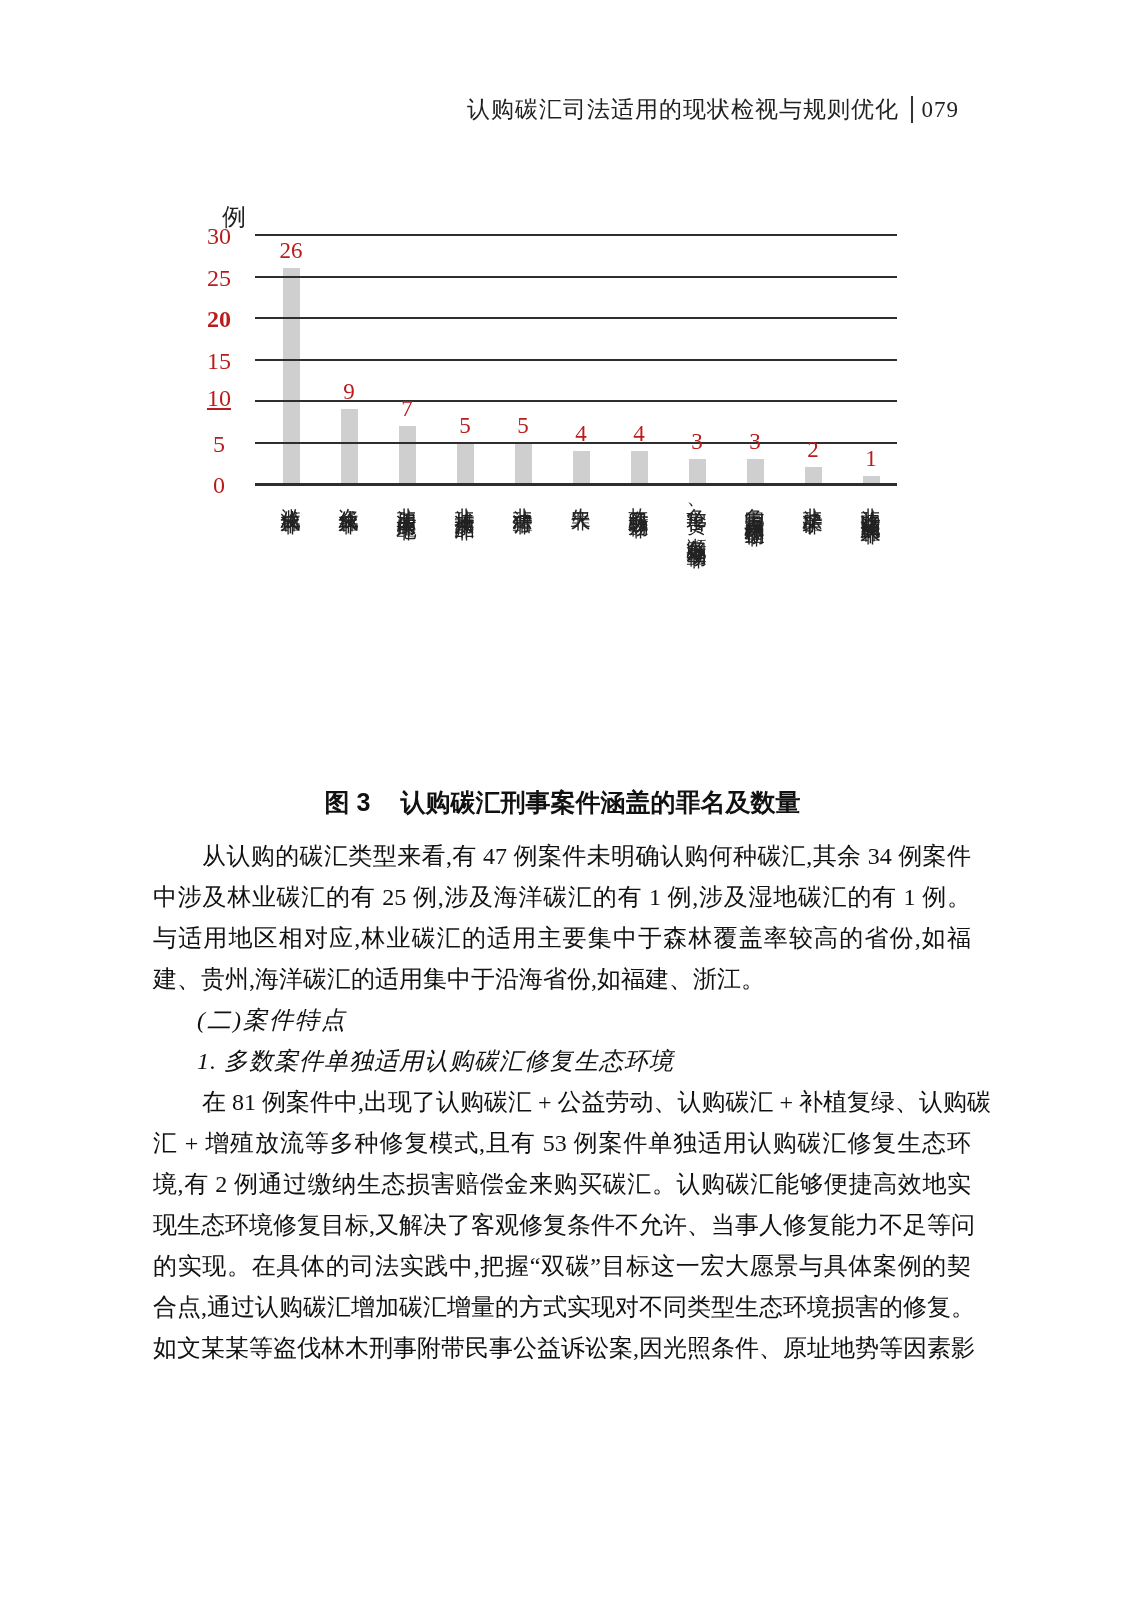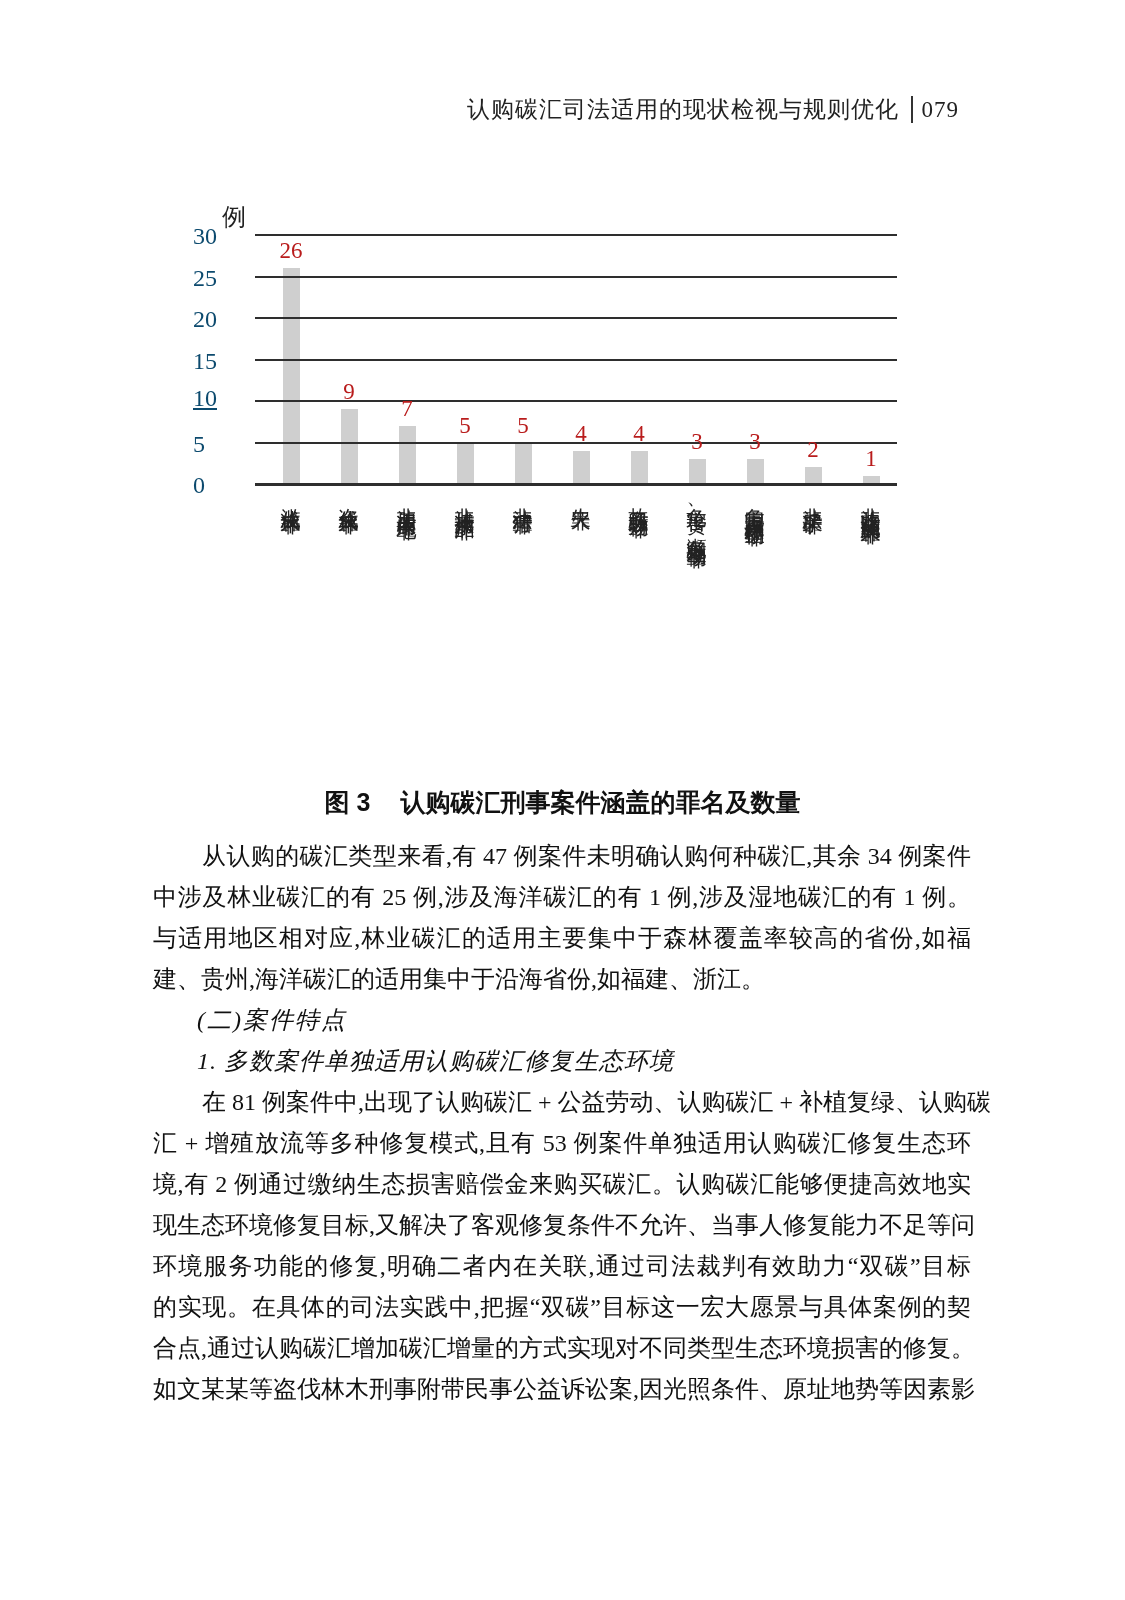--- a/index.html
+++ b/index.html
@@ -22,22 +22,22 @@
     margin:0 9px 0 12px;
   }
   
   #chart-layer{position:absolute;inset:0;}
   .unit-label{
     position:absolute;left:222px;top:201px;
     font-size:24px;color:#222;
   }
   .gridline{position:absolute;background:#2e2e2e;}
   .ytick{
-    position:absolute;width:52px;text-align:left;
-    font-size:24px;color:#0c4a6e;line-height:28px;
+    position:absolute;width:52px;text-align:center;
+    font-size:24px;color:#b91c1c;line-height:28px;
   }
   .bar{position:absolute;background:#cfcfcf;z-index:1;}
   .gridline{z-index:2;}
   .bar-value{
     position:absolute;width:46px;text-align:center;
     font-size:23px;color:#b91c1c;line-height:26px;z-index:3;
   }
   .cat-label{
     position:absolute;
     writing-mode:vertical-rl;
@@ -115,21 +115,21 @@
       <div class="bar-value" style="left: 790px; top: 437.4px;">2</div>
       <div class="cat-label" style="left: 800px; top: 492px;">非法采矿罪</div>
       <div class="bar" style="left: 862.5px; top: 475.7px; width: 17px; height: 8.3px; background: rgb(207, 207, 207);"></div>
       <div class="bar-value" style="left: 848px; top: 445.7px;">1</div>
       <div class="cat-label" style="left: 858px; top: 492px;">非法收购滥伐的林木罪</div>
       <div class="gridline" style="left: 255px; top: 234px; width: 642px; height: 2px; background: rgb(46, 46, 46);"></div>
       <div class="ytick" style="left: 193px; top: 222px;">30</div>
       <div class="gridline" style="left: 255px; top: 275.5px; width: 642px; height: 2px; background: rgb(46, 46, 46);"></div>
       <div class="ytick" style="left: 193px; top: 263.5px;">25</div>
       <div class="gridline" style="left: 255px; top: 317px; width: 642px; height: 2px; background: rgb(46, 46, 46);"></div>
-      <div class="ytick" style="left: 193px; top: 305px;">20</div>
+      <div class="ytick" style="left: 193px; top: 305px; font-weight: bold;">20</div>
       <div class="gridline" style="left: 255px; top: 358.5px; width: 642px; height: 2px; background: rgb(46, 46, 46);"></div>
       <div class="ytick" style="left: 193px; top: 346.5px;">15</div>
       <div class="gridline" style="left: 255px; top: 400px; width: 642px; height: 2px; background: rgb(46, 46, 46);"></div>
       <div class="ytick" style="left: 193px; top: 384px; text-decoration: underline;">10</div>
       <div class="gridline" style="left: 255px; top: 441.5px; width: 642px; height: 2px; background: rgb(46, 46, 46);"></div>
       <div class="ytick" style="left: 193px; top: 429.5px;">5</div>
       <div class="gridline" style="left: 255px; top: 482.5px; width: 642px; height: 3px; background: rgb(46, 46, 46);"></div>
       <div class="ytick" style="left: 193px; top: 471px;">0</div>
     </div>
 
@@ -142,19 +142,18 @@
   <div class="line body indent">从认购的碳汇类型来看,有 47 例案件未明确认购何种碳汇,其余 34 例案件</div>
       <div class="line body">中涉及林业碳汇的有 25 例,涉及海洋碳汇的有 1 例,涉及湿地碳汇的有 1 例。</div>
       <div class="line body">与适用地区相对应,林业碳汇的适用主要集中于森林覆盖率较高的省份,如福</div>
       <div class="line body para-end">建、贵州,海洋碳汇的适用集中于沿海省份,如福建、浙江。</div>
       <div class="line heading">(二)案件特点</div>
       <div class="line subheading">1. 多数案件单独适用认购碳汇修复生态环境</div>
       <div class="line body indent">在 81 例案件中,出现了认购碳汇 + 公益劳动、认购碳汇 + 补植复绿、认购碳</div>
       <div class="line body">汇 + 增殖放流等多种修复模式,且有 53 例案件单独适用认购碳汇修复生态环</div>
       <div class="line body">境,有 2 例通过缴纳生态损害赔偿金来购买碳汇。认购碳汇能够便捷高效地实</div>
       <div class="line body">现生态环境修复目标,又解决了客观修复条件不允许、当事人修复能力不足等问</div>
-      <div class="line body">环境服务功能的修复,明确二者内在关联,通过司法裁判有效助力“双碳”目标</div>
       <div class="line body">的实现。在具体的司法实践中,把握“双碳”目标这一宏大愿景与具体案例的契</div>
       <div class="line body">合点,通过认购碳汇增加碳汇增量的方式实现对不同类型生态环境损害的修复。</div>
       <div class="line body">如文某某等盗伐林木刑事附带民事公益诉讼案,因光照条件、原址地势等因素影</div>
     </div>
 
 </div>
 
 </body></html>

